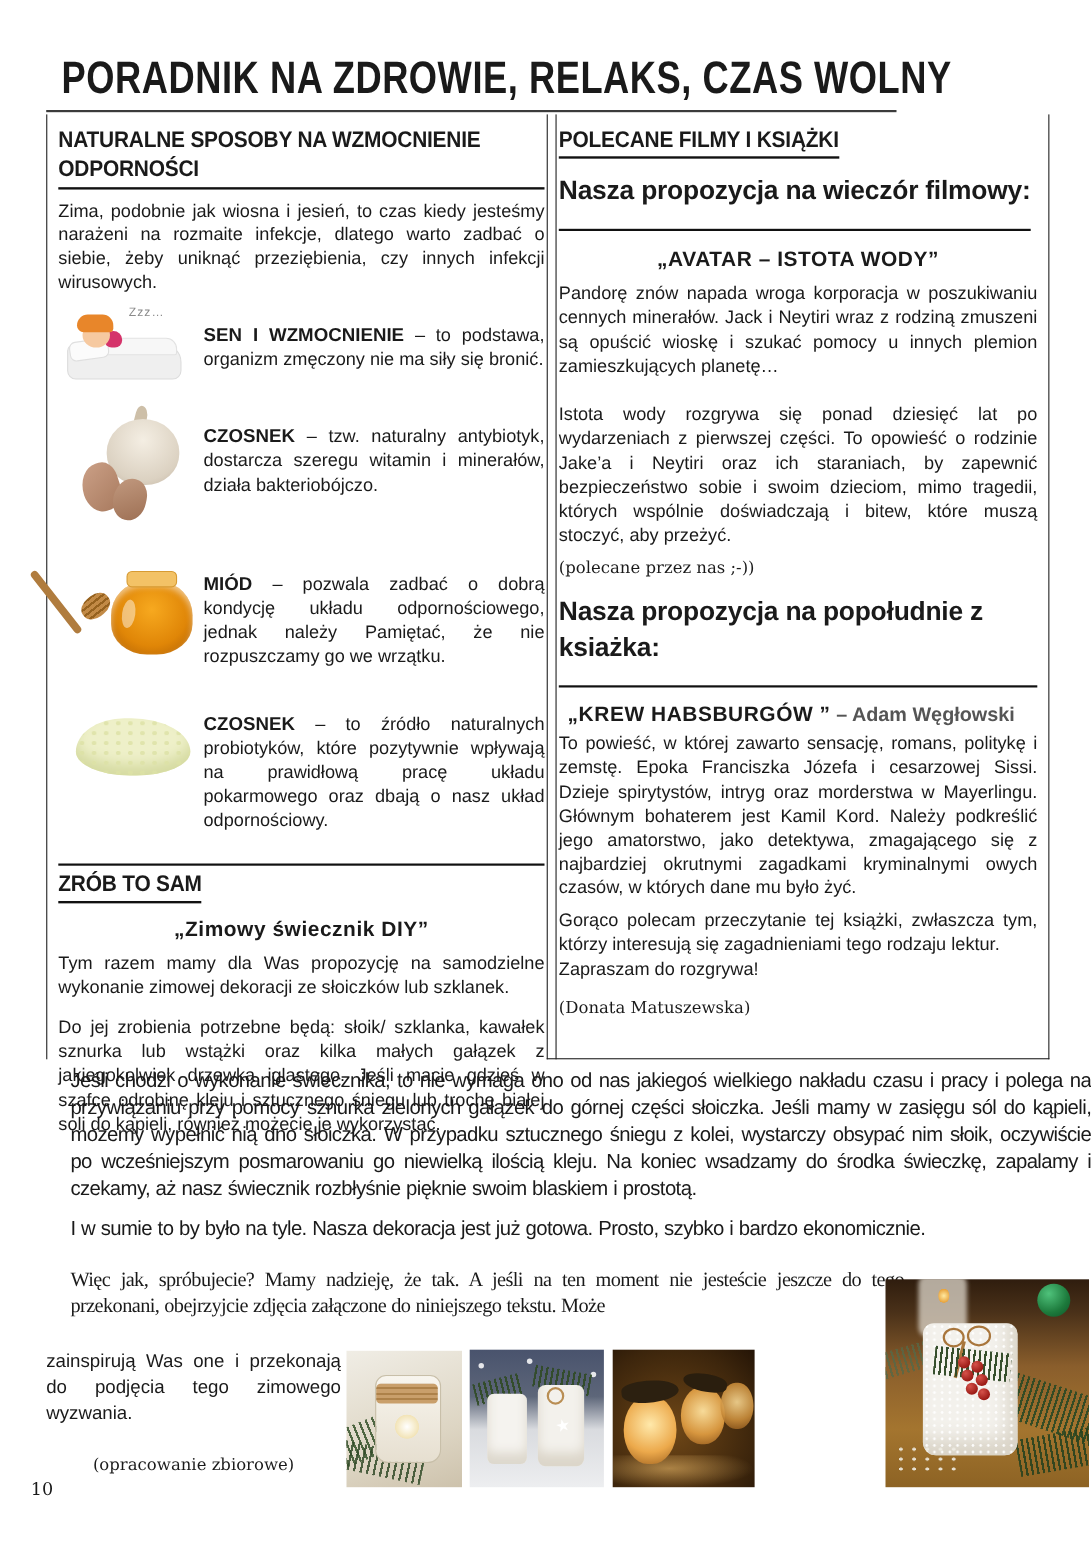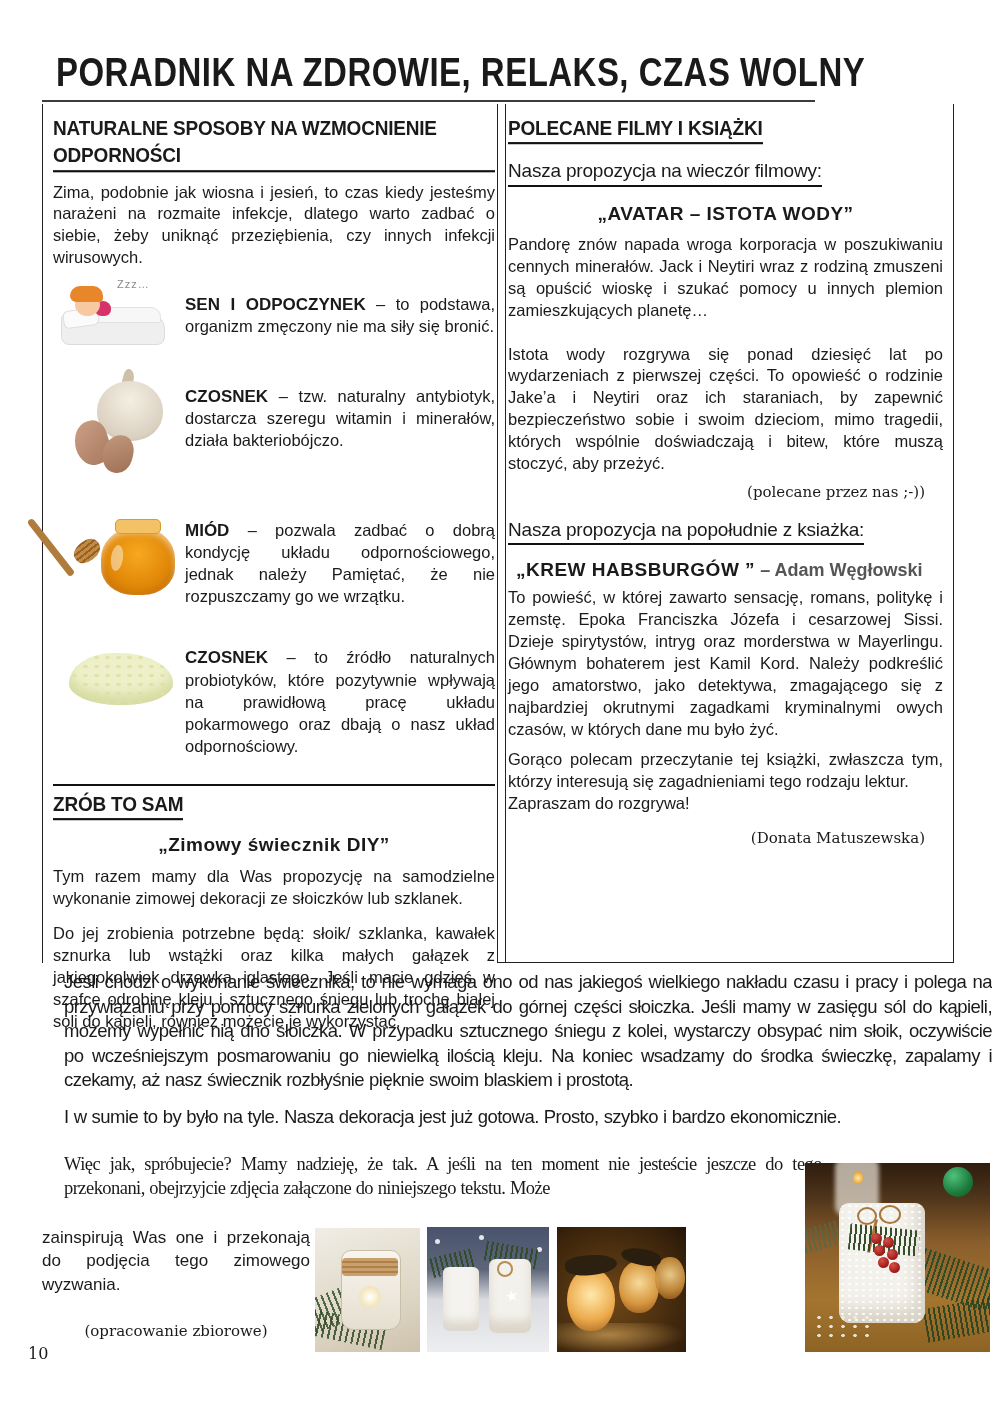--- a/index.html
+++ b/index.html
@@ -13,25 +13,25 @@
 
   
   .col{position:absolute;top:104px;box-sizing:border-box;font-size:16.5px;line-height:1.33;}
   .col-left{left:42px;width:464px;height:859px;border-left:1.5px solid #222;border-right:1.5px solid #222;}
   .col-right{left:497px;width:457px;height:859px;border-left:1.5px solid #222;border-right:1.5px solid #222;border-bottom:1.5px solid #222;}
   .col-inner{padding:6px 10px 0 10px;}
 
   .hand{font-weight:bold;letter-spacing:-.3px;}
   .sec-heading{display:inline-block;font-size:19px;font-weight:bold;letter-spacing:-.2px;
       border-bottom:2.5px solid #111;padding-bottom:1px;margin:4px 0 6px 0;transform:scaleY(1.08);transform-origin:left top;}
-  .subhead{display:inline-block;font-size:19px;font-weight:normal;letter-spacing:-.2px;
-      border-bottom:2px solid #111;padding-bottom:1px;margin:10px 0 6px 0;}
+  .subhead{display:inline-block;font-size:24px;font-weight:bold;letter-spacing:-.2px;
+      border-bottom:2px solid #111;padding-bottom:18px;margin:10px 0 6px 0;}
   .center-title{text-align:center;font-size:19px;font-weight:bold;letter-spacing:.5px;margin:8px 0 6px 0;}
   p.body{ text-align:justify;margin:8px 0; }
-  .credit{font-family:"DejaVu Serif","Liberation Serif",serif;font-size:15px;text-align:right;margin:6px 18px 4px 0;}
+  .credit{font-family:"DejaVu Serif","Liberation Serif",serif;font-size:15px;text-align:left;margin:6px 18px 4px 0;}
 
   .sec1{border-bottom:2px solid #111;padding-bottom:4px;}
 
   
   .item{display:flex;align-items:flex-start;margin:6px 0;}
   .fig{flex:0 0 132px;position:relative;}
   .item-text{flex:1;text-align:justify;}
   .term{font-weight:bold;font-size:17px;}
 
   
@@ -164,21 +164,21 @@
         <div class="item">
           <div class="fig fig-sleep">
             <span class="sleep-zzz">Zzz…</span>
             <div class="sleep-bed"></div>
             <div class="sleep-sheet"></div>
             <div class="sleep-pillow"></div>
             <div class="sleep-toy"></div>
             <div class="sleep-head"></div>
             <div class="sleep-hair"></div>
           </div>
-          <p class="item-text"><span class="term">SEN I ODPOCZYNEK</span><span> – to podstawa, organizm zmęczony nie ma siły się bronić.</span></p>
+          <p class="item-text"><span class="term">SEN I WZMOCNIENIE</span><span> – to podstawa, organizm zmęczony nie ma siły się bronić.</span></p>
         </div>
 
         <div class="item">
           <div class="fig fig-garlic">
             <div class="garlic-sprout"></div>
             <div class="garlic-bulb"></div>
             <div class="garlic-clove1"></div>
             <div class="garlic-clove2"></div>
           </div>
           <p class="item-text"><span class="term">CZOSNEK</span><span> – tzw. naturalny antybiotyk, dostarcza szeregu witamin i minerałów, działa bakteriobójczo.</span></p>

